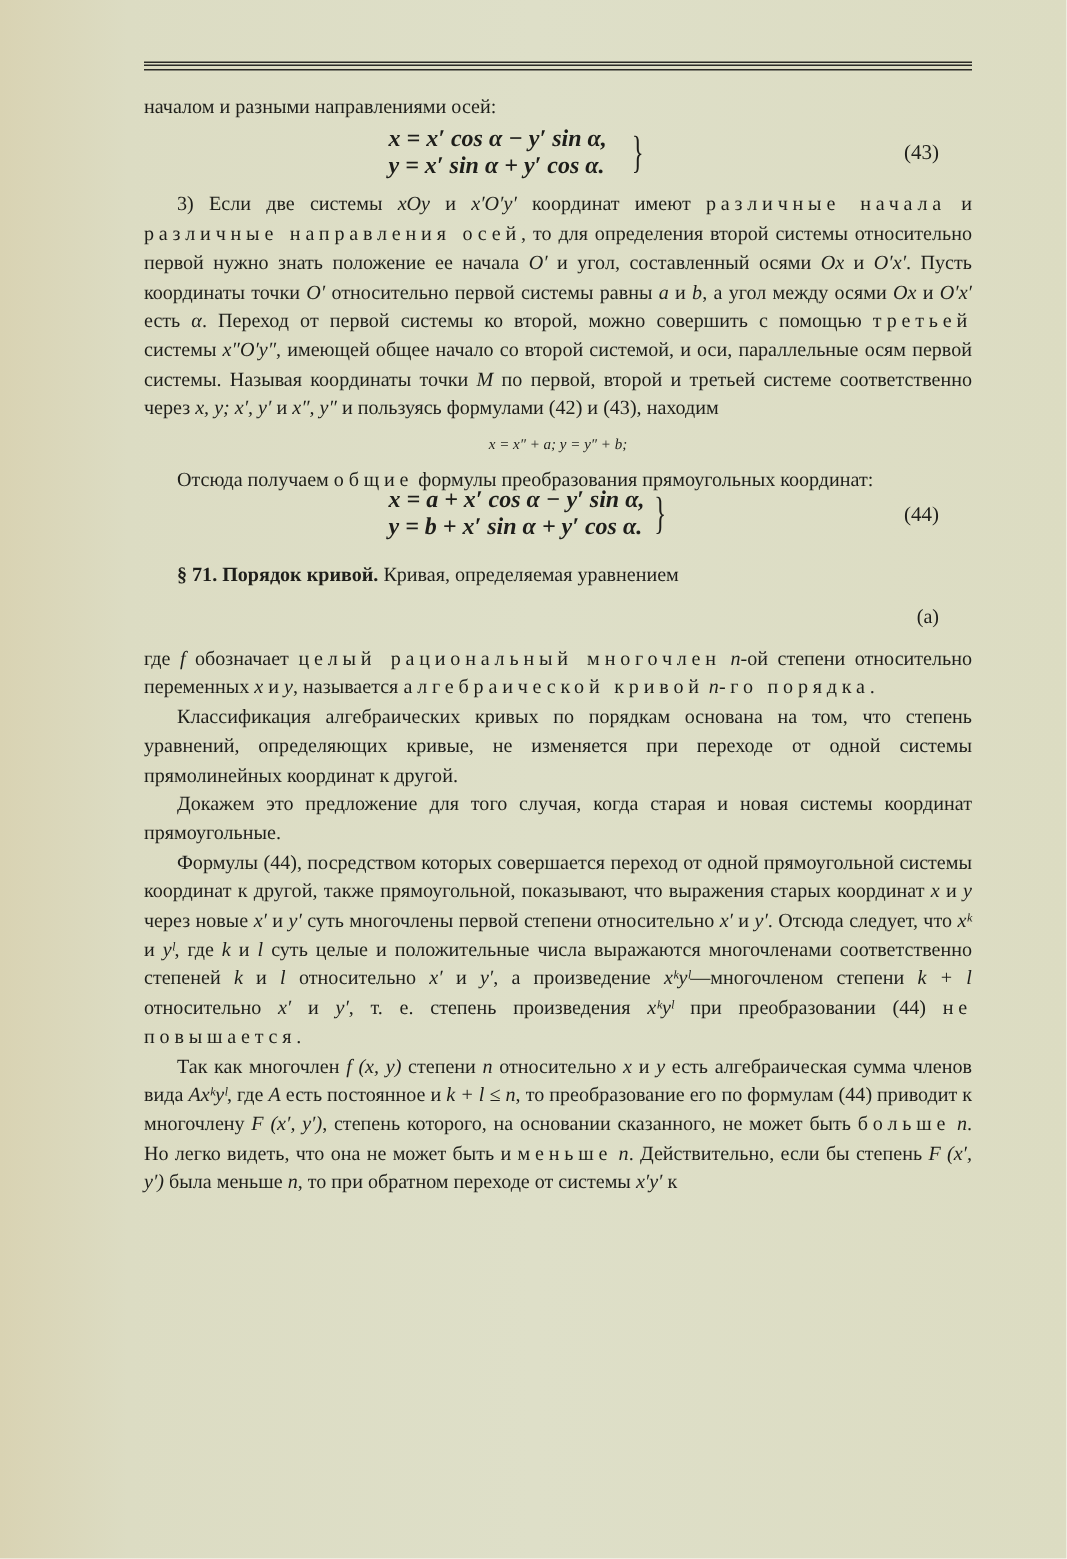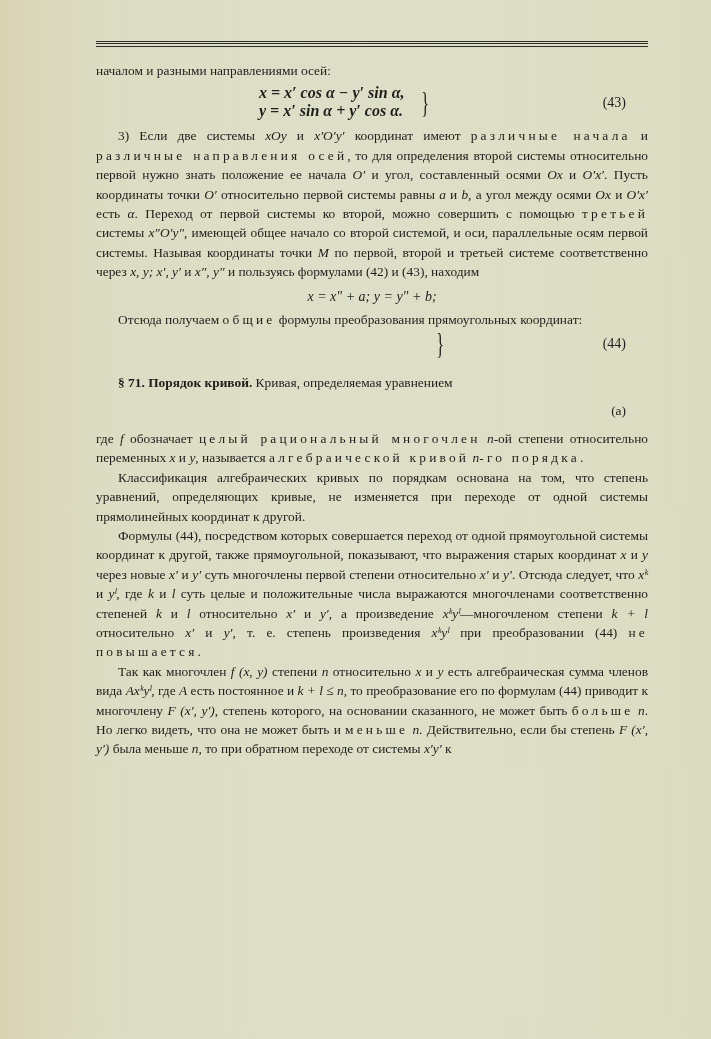--- a/index.html
+++ b/index.html
@@ -26,21 +26,21 @@
   p { margin: 0; }
   .indent { text-indent: 22px; }
   .sp { letter-spacing: 3.2px; }
   i, .m { font-style: italic; }
   .eqblock { position: relative; margin: 4px 0; }
   .eqlines { margin-left: 163px; font-size: 16px; line-height: 18px; font-weight: bold; }
   .brace {
     position: absolute; top: 0px; font-size: 30px; line-height: 36px; transform: scaleX(0.55);
   }
   .eqnum { position: absolute; right: 22px; top: 9px; font-size: 14px; }
-  .center { text-align: center; font-size: 14px; }
+  .center { text-align: center; font-size: 10px; }
   .eqnum-inline { position: absolute; right: 22px; }
   b { font-weight: bold; }
 </style>
 </head>
 <body>
 
 <div class="page">
   <div class="rule-top"></div>
   <div class="rule-double"></div>
 
@@ -56,31 +56,36 @@
       <span class="eqnum">(43)</span>
     </div>
 
     <p class="indent"><span>3) Если две системы </span><i>xOy</i><span> и </span><i>x′O′y′</i><span> координат имеют </span><span class="sp">различные начала</span><span> и </span><span class="sp">различные направления осей</span><span>, то для определения второй системы относительно первой нужно знать положение ее начала </span><i>O′</i><span> и угол, составленный осями </span><i>Ox</i><span> и </span><i>O′x′</i><span>. Пусть координаты точки </span><i>O′</i><span> относительно первой системы равны </span><i>a</i><span> и </span><i>b</i><span>, а угол между осями </span><i>Ox</i><span> и </span><i>O′x′</i><span> есть </span><i>α</i><span>. Переход от первой системы ко второй, можно совершить с помощью </span><span class="sp">третьей</span><span> системы </span><i>x″O′y″</i><span>, имеющей общее начало со второй системой, и оси, параллельные осям первой системы. Называя координаты точки </span><i>M</i><span> по первой, второй и третьей системе соответственно через </span><i>x, y; x′, y′</i><span> и </span><i>x″, y″</i><span> и пользуясь формулами (42) и (43), находим</span></p>
 
     <div class="center m" style="margin:5px 0 4px 0;">x = x″ + a;   y = y″ + b;</div>
 
     <p class="indent"><span>Отсюда получаем </span><span class="sp">общие</span><span> формулы преобразования прямоугольных координат:</span></p>
 
     <div class="eqblock" style="height:38px; margin-top:-4px;">
+      <div class="eqlines m">
+        <div>x = a + x′ cos α − y′  sin α,</div>
+        <div>y = b + x′ sin α + y′  cos α.</div>
+      </div>
       <span class="brace" style="left:337px;">}</span>
       <span class="eqnum">(44)</span>
     </div>
 
     <p class="indent" style="margin-top:10px;"><b>§ 71. Порядок кривой.</b><span> Кривая, определяемая уравнением</span></p>
 
     <div class="eqblock" style="height:24px; margin-top:8px;">
       <span class="eqnum-inline" style="top:0;">(a)</span>
     </div>
 
     <p style="margin-top:2px;"><span>где </span><i>f</i><span> обозначает </span><span class="sp">целый рациональный многочлен</span><i> n</i><span>-ой степени относительно переменных </span><i>x</i><span> и </span><i>y</i><span>, называется </span><span class="sp">алгебраической кривой</span><i> n</i><span class="sp">-го порядка</span><span>.</span></p>
 
     <p class="indent">Классификация алгебраических кривых по порядкам основана на том, что степень уравнений, определяющих кривые, не изменяется при переходе от одной системы прямолинейных координат к другой.</p>
+    <p class="indent">Докажем это предложение для того случая, когда старая и новая системы координат прямоугольные.</p>
 
     <p class="indent"><span>Формулы (44), посредством которых совершается переход от одной прямоугольной системы координат к другой, также прямоугольной, показывают, что выражения старых координат </span><i>x</i><span> и </span><i>y</i><span> через новые </span><i>x′</i><span> и </span><i>y′</i><span> суть многочлены первой степени относительно </span><i>x′</i><span> и </span><i>y′</i><span>. Отсюда следует, что </span><i>xᵏ</i><span> и </span><i>yˡ</i><span>, где </span><i>k</i><span> и </span><i>l</i><span> суть целые и положительные числа выражаются многочленами соответственно степеней </span><i>k</i><span> и </span><i>l</i><span> относительно </span><i>x′</i><span> и </span><i>y′</i><span>, а произведение </span><i>xᵏyˡ</i><span>—многочленом степени </span><i>k + l</i><span> относительно </span><i>x′</i><span> и </span><i>y′</i><span>, т. е. степень произведения </span><i>xᵏyˡ</i><span> при преобразовании (44) </span><span class="sp">не повышается</span><span>.</span></p>
 
     <p class="indent"><span>Так как многочлен </span><i>f (x, y)</i><span> степени </span><i>n</i><span> относительно </span><i>x</i><span> и </span><i>y</i><span> есть алгебраическая сумма членов вида </span><i>Axᵏyˡ</i><span>, где </span><i>A</i><span> есть постоянное и </span><i>k + l ≤ n</i><span>, то преобразование его по формулам (44) приводит к многочлену </span><i>F (x′, y′)</i><span>, степень которого, на основании сказанного, не может быть </span><span class="sp">больше</span><i> n</i><span>. Но легко видеть, что она не может быть и </span><span class="sp">меньше</span><i> n</i><span>. Действительно, если бы степень </span><i>F (x′, y′)</i><span> была меньше </span><i>n</i><span>, то при обратном переходе от системы </span><i>x′y′</i><span> к</span></p>
   </div>
 </div>
 
 </body></html>

